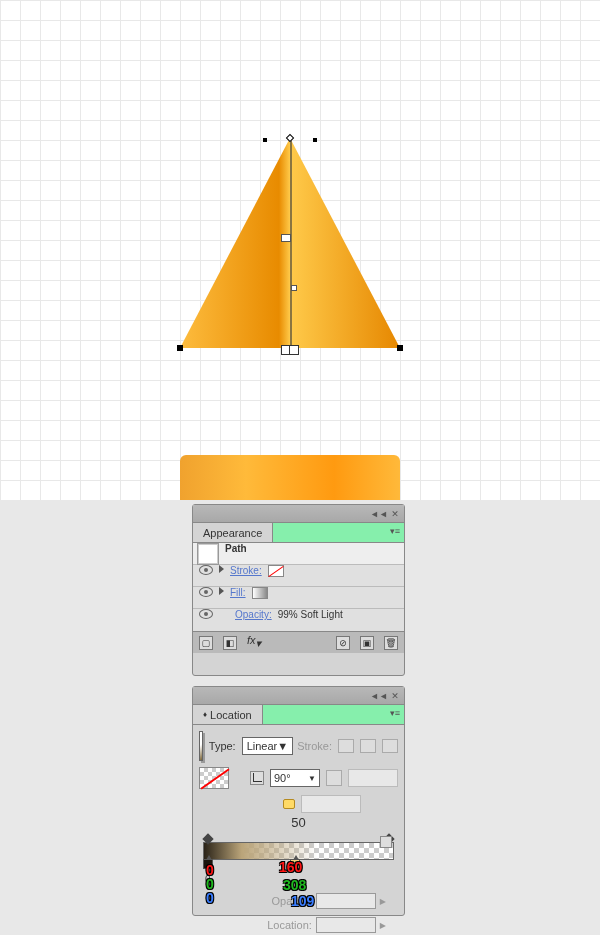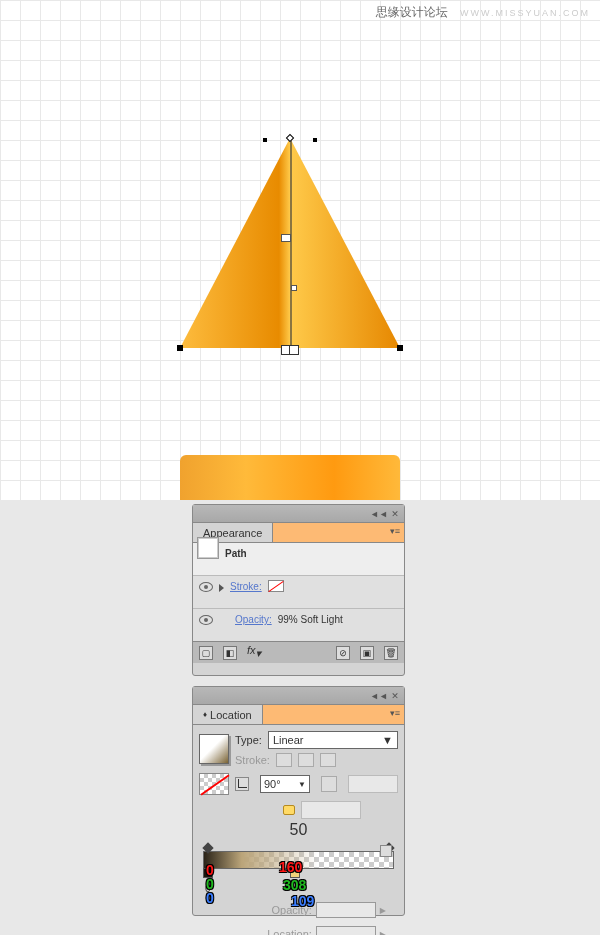--- a/index.html
+++ b/index.html
@@ -16,25 +16,25 @@
 .grad-handle{position:absolute;width:10px;height:8px;background:#fff;border:1px solid #555;transform:translate(-50%,-50%)}
 .grad-cap{position:absolute;left:110px;bottom:-2px;transform:translate(-50%,50%);display:flex}
 .grad-cap div{width:10px;height:10px;border:1px solid #333;background:#fff;margin:0 -1px}
 .bot-rect{position:absolute;left:180px;top:455px;width:220px;height:45px;background:linear-gradient(90deg,#f0a22e,#ffba3a 30%,#ff9a10 70%,#ffb93a);border-top-left-radius:6px;border-top-right-radius:6px}
 .lower{background:#e8e8e8;width:600px;height:435px;position:relative}
 .panel{position:absolute;background:#d4d4d4;border:1px solid #888;border-radius:3px}
 .panel.app{left:192px;top:4px;width:213px;height:172px}
 .panel.grad{left:192px;top:186px;width:213px;height:230px}
 .panel-hdr{height:18px;background:linear-gradient(#b8b8b8,#a8a8a8);border-bottom:1px solid #888;display:flex;align-items:center;justify-content:flex-end;padding:0 4px;gap:6px}
 .hdr-ico{width:10px;height:10px;display:flex;align-items:center;justify-content:center;color:#555;font-size:9px;cursor:pointer}
-.tabs{display:flex;height:20px;background:#fdba74;border-bottom:1px solid #888}
+.tabs{display:flex;height:20px;background:#86efac;border-bottom:1px solid #888}
 .tab{padding:3px 10px;background:#d4d4d4;border-right:1px solid #888;font-size:10px;display:flex;align-items:center;gap:3px}
 .tab .updn{font-size:8px}
 .panel-body{padding:4px}
-.row{display:flex;align-items:flex-end;height:22px;border-bottom:1px solid #bbb;padding:16px 4px;gap:6px;background:#e0e0e0}
+.row{display:flex;align-items:flex-start;height:22px;border-bottom:1px solid #bbb;padding:0 4px;gap:6px;background:#e0e0e0}
 .row.sub{padding-left:6px}
 .swatch{width:22px;height:22px;background:#fff;border:1px solid #999;box-shadow:inset 0 0 0 1px #ccc}
 .eye{width:14px;height:10px;border:1px solid #666;border-radius:50%;position:relative}
 .eye:after{content:'';position:absolute;width:4px;height:4px;background:#666;border-radius:50%;left:4px;top:2px}
 .tri-ico{width:0;height:0;border-top:4px solid transparent;border-bottom:4px solid transparent;border-left:5px solid #555}
 .lbl{color:#5577cc;text-decoration:underline;font-size:10px}
 .lbl.plain{color:#333;text-decoration:none}
 .mini-sw{width:16px;height:12px;border:1px solid #888;background:#fff;position:relative}
 .mini-sw.slash:after{content:'';position:absolute;width:18px;height:1px;background:red;transform:rotate(-35deg);left:-2px;top:5px}
 .mini-sw.grad-sw{background:linear-gradient(90deg,#fff,#888)}
@@ -58,24 +58,20 @@
 .overlay-num{position:absolute;font-weight:bold;font-size:14px;text-shadow:1px 1px 0 #000,-1px -1px 0 #000,1px -1px 0 #000,-1px 1px 0 #000}
 .red{color:#ff1515}.green{color:#1fb81f}.blue{color:#3a7dff}
 .trash{width:12px;height:12px;border:1px solid #888;background:#ddd;position:absolute;right:6px}
 .ang-ico{width:14px;height:14px;border:1px solid #888;position:relative;background:#ddd}
 .ang-ico:after{content:'';position:absolute;left:2px;bottom:2px;width:8px;height:8px;border-left:1px solid #333;border-bottom:1px solid #333}
 </style>
 </head>
 <body>
 
 <div class="canvas">
-  <div class="wm">
-    <span style="color:#666;font-size:12px;letter-spacing:0">思缘设计论坛</span>
-    <span>WWW.MISSYUAN.COM</span>
-  </div>
   <div class="triangle">
     <div class="tri-grad"></div>
     <div class="grad-line"></div>
     <div class="anchor diamond" style="left:110px;top:0"></div>
     <div class="anchor black" style="left:0;top:210px"></div>
     <div class="anchor black" style="left:220px;top:210px"></div>
     <div class="anchor black" style="left:85px;top:2px;width:4px;height:4px"></div>
     <div class="anchor black" style="left:135px;top:2px;width:4px;height:4px"></div>
     <div class="grad-handle" style="left:106px;top:100px"></div>
     <div class="grad-handle" style="left:114px;top:150px;width:6px;height:6px"></div>
@@ -105,20 +101,26 @@
       <div class="row" style="background:#eee">
         <div class="swatch"></div>
         <b style="font-size:10px">Path</b>
       </div>
       <div class="row sub">
         <div class="eye"></div>
         <div class="tri-ico"></div>
         <span class="lbl">Stroke:</span>
         <div class="mini-sw slash"></div>
       </div>
+      <div class="row sub">
+        <div class="eye"></div>
+        <div class="tri-ico"></div>
+        <span class="lbl">Fill:</span>
+        <div class="mini-sw grad-sw"></div>
+      </div>
       <div class="row sub" style="border-bottom:none">
         <div class="eye"></div>
         <span style="width:10px"></span>
         <span class="lbl">Opacity:</span>
         <span class="lbl plain">99% Soft Light</span>
       </div>
     </div>
     <div class="panel-ftr">
       <div class="ftr-ico">▢</div>
       <div class="ftr-ico">◧</div>
@@ -139,54 +141,54 @@
       <div class="tab">
           <span class="updn">♦</span>
           <span>Location</span>
         </div>
       <div style="flex:1"></div>
       <div class="hdr-ico" style="margin:3px 4px">▾≡</div>
     </div>
     <div class="grad-body">
       <div class="grad-row">
         <div class="big-sw"></div>
-        <div style="flex:1;display:flex;flex-direction:column;gap:4px">
+        <div style="flex:1;display:flex;flex-direction:row;gap:4px">
           <div class="grad-row">
             <span>Type:</span>
             <div class="type-sel">
                 <span>Linear</span>
                 <span>▼</span>
               </div>
           </div>
           <div class="grad-row">
             <span style="color:#999">Stroke:</span>
             <div class="stroke-box"></div>
             <div class="stroke-box"></div>
             <div class="stroke-box"></div>
           </div>
         </div>
       </div>
       <div class="grad-row">
         <div class="mini-fill slash"></div>
-        <div style="flex:1;display:flex;align-items:center;gap:6px;justify-content:space-between">
+        <div style="flex:1;display:flex;align-items:center;gap:6px;justify-content:flex-end">
           <div class="ang-ico"></div>
           <div class="angle-in">
               <span>90°</span>
               <span style="font-size:8px">▼</span>
             </div>
           <div style="width:16px;height:16px;border:1px solid #aaa;background:#ddd"></div>
           <div class="angle-in" style="background:#e8e8e8;border-color:#bbb"></div>
         </div>
       </div>
       <div class="grad-row" style="justify-content:center">
         <div style="width:40px"></div>
         <div class="slider-knob"></div>
         <div class="angle-in" style="width:60px;background:#e8e8e8;border-color:#bbb"></div>
       </div>
-      <div style="text-align:center;font-size:16px;margin-top:-4px">50</div>
+      <div style="text-align:center;font-size:13px;margin-top:-4px">50</div>
 
       <div style="position:relative">
         <div class="grad-strip">
           <div class="opac-diamond" style="left:2%"></div>
           <div class="opac-diamond" style="left:98%"></div>
           <div class="stop" style="left:2%;background:#1a140c"></div>
           <div class="stop" style="left:48%;background:#f0d27a"></div>
         </div>
         <div class="trash" style="top:0"></div>
       </div>

